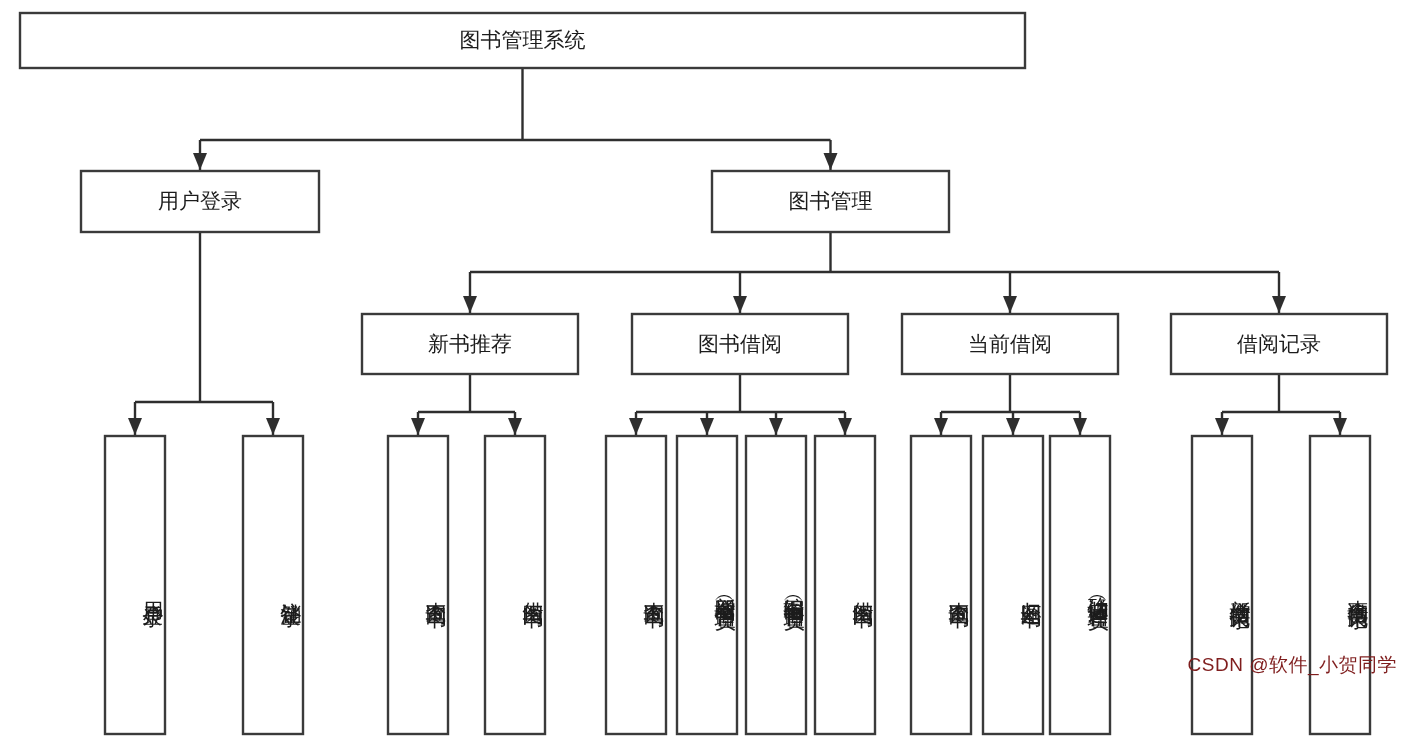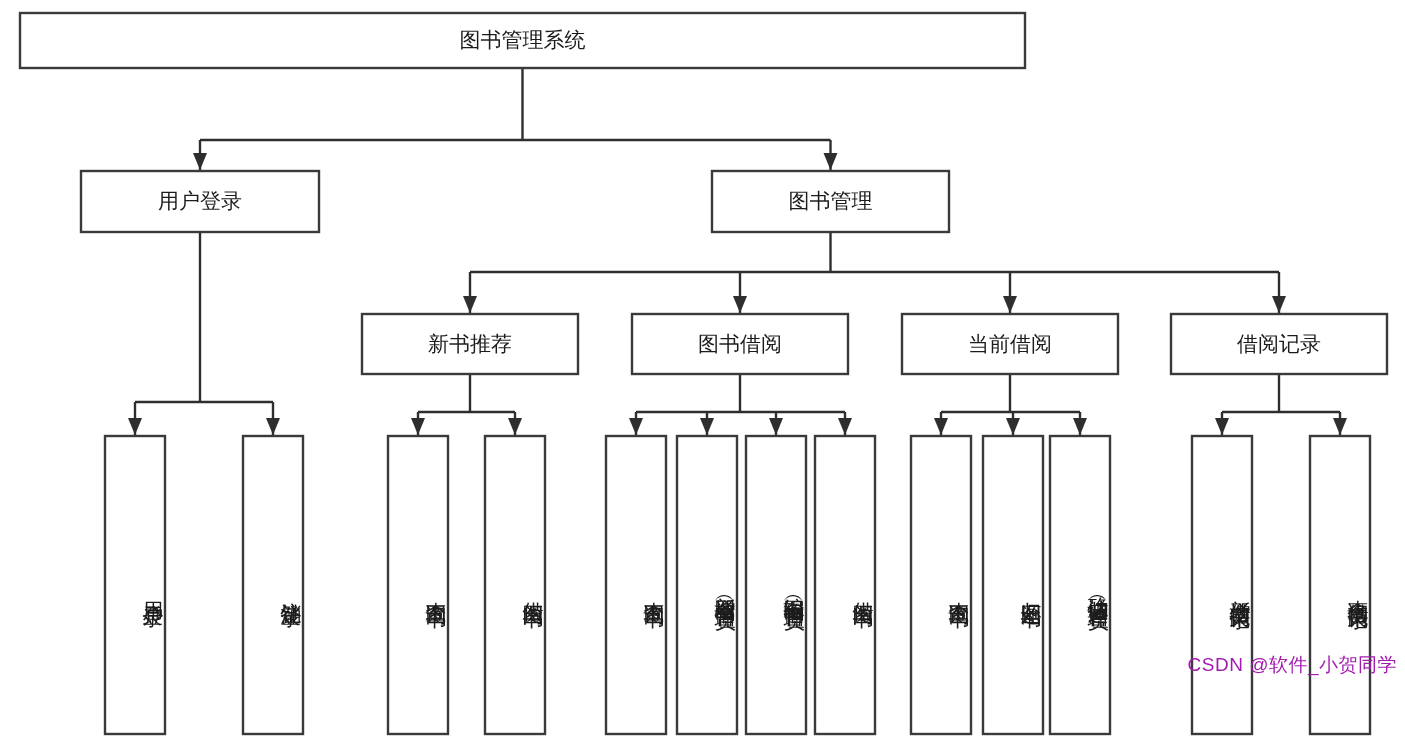--- a/index.html
+++ b/index.html
@@ -62,21 +62,21 @@
     justify-content: center;
     white-space: nowrap;
     pointer-events: none;
   }
   .watermark {
     position: absolute;
     right: 8px;
     bottom: 6px;
     font-family: "Liberation Sans", "DejaVu Sans", sans-serif;
     font-size: 19px;
-    color: #a21caf;
+    color: #7f1d1d;
     white-space: nowrap;
     letter-spacing: 0.5px;
   }
 </style>
 </head>
 <body>
 
 <div id="diagram-root">
 
   <svg class="diagram-canvas" viewBox="0 0 1405 747">

